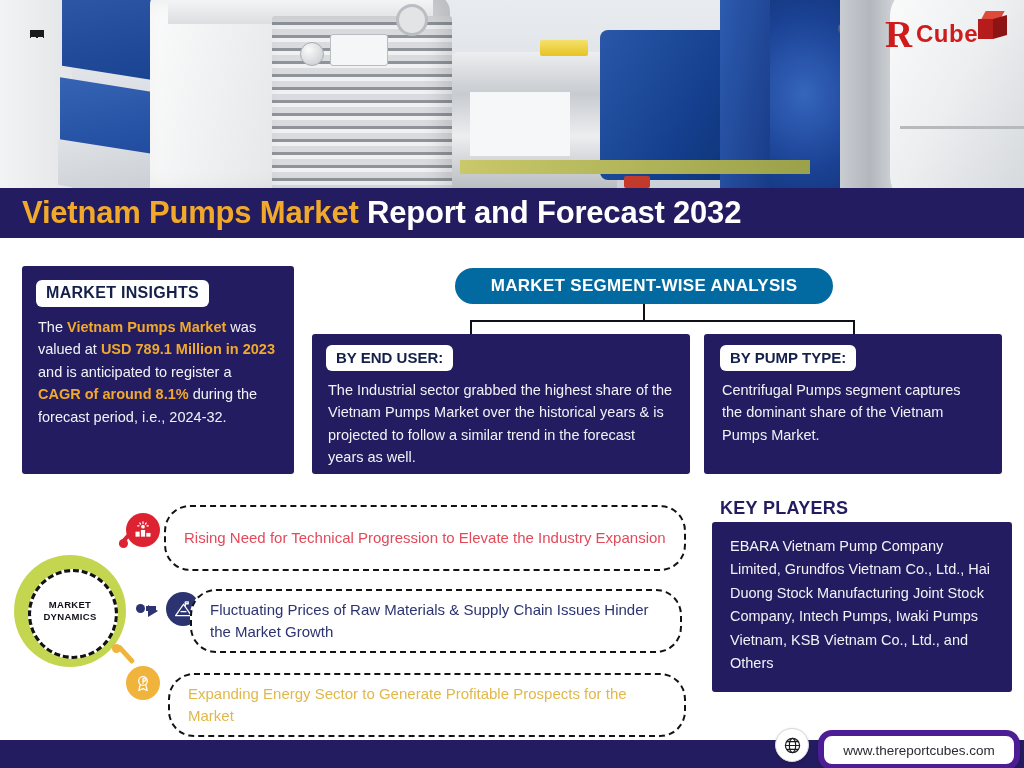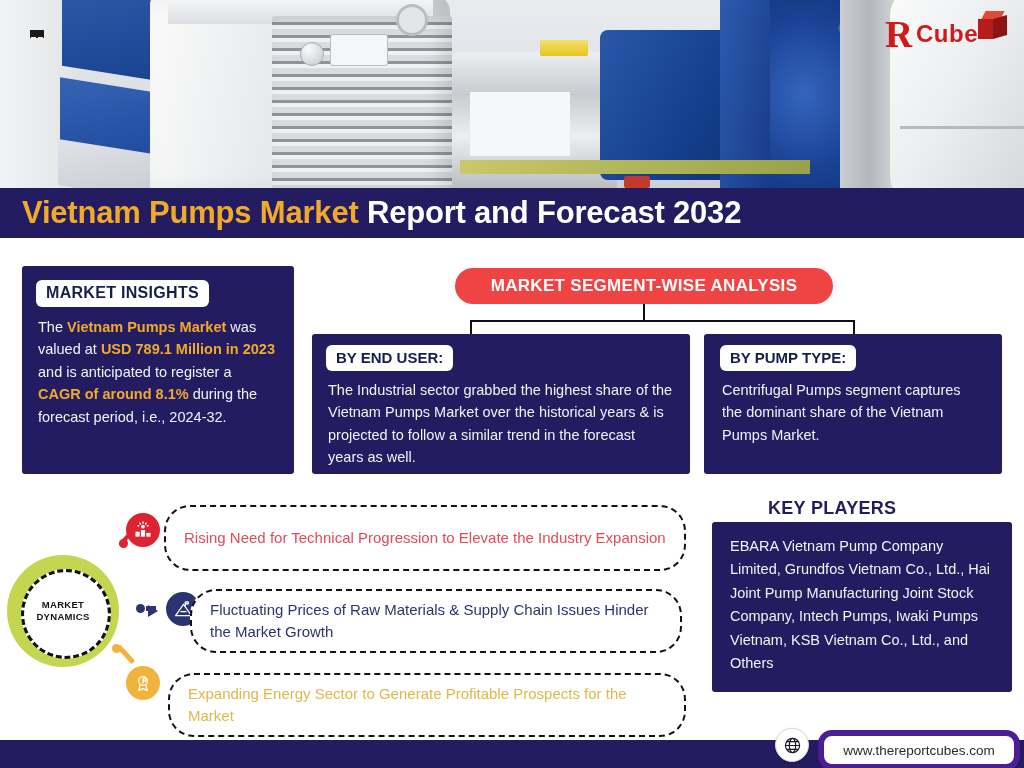--- a/index.html
+++ b/index.html
@@ -176,21 +176,21 @@
 
   
   #insights { left: 22px; top: 266px; width: 272px; height: 208px; }
   #insights .white-pill { font-size: 16px; margin: 14px 0 0 14px; letter-spacing:.3px; }
   #insights .card-body { font-size: 14.5px; margin: 9px 16px 0 16px; }
   .gold { color:#f0a92b; font-weight:700; }
 
   
   #segment-pill {
     position:absolute; left: 455px; top: 268px; width: 378px; height: 36px;
-    background:#ef4444; border-radius: 18px;
+    background:#0369a1; border-radius: 18px;
     display:flex; align-items:center; justify-content:center;
     color:#ffffff; font-size: 17px; font-weight:700; letter-spacing:.3px;
   }
 
   
   .conn { position:absolute; background:#0f0f18; }
   #conn-stem   { left: 643px; top: 304px; width: 2px;  height: 18px; }
   #conn-bar    { left: 470px; top: 320px; width: 385px; height: 2px; }
   #conn-left   { left: 470px; top: 320px; width: 2px;  height: 16px; }
   #conn-right  { left: 853px; top: 320px; width: 2px;  height: 16px; }
@@ -198,21 +198,21 @@
   #by-end-user { left: 312px; top: 334px; width: 378px; height: 140px; }
   #by-end-user .white-pill { font-size: 15px; margin: 11px 0 0 14px; }
   #by-end-user .card-body { font-size: 14.5px; margin: 8px 16px 0 16px; }
 
   #by-pump-type { left: 704px; top: 334px; width: 298px; height: 140px; }
   #by-pump-type .white-pill { font-size: 15px; margin: 11px 0 0 16px; }
   #by-pump-type .card-body { font-size: 14.5px; margin: 8px 18px 0 18px; }
 
   
   #dynamics-circle {
-    position:absolute; left: 7px; top: 555px; width: 112px; height: 112px;
+    position:absolute; left: 14px; top: 555px; width: 112px; height: 112px;
   }
   .ring-outer {
     position:absolute; inset:0; border-radius:50%;
     background:#c4d64f;
   }
   .ring-inner {
     position:absolute; left:14px; top:14px; width:84px; height:84px;
     border-radius:50%; background:#ffffff;
     border: 3px dashed #121212;
   }
@@ -258,21 +258,21 @@
     font-size: 15px;
     line-height: 1.5;
   }
   #dyn-1 { left: 164px; top: 505px; width: 482px; height: 62px; color:#e4495a; }
   #dyn-2 { left: 190px; top: 589px; width: 452px; height: 60px; color:#2b3470; }
   #dyn-3 { left: 168px; top: 673px; width: 478px; height: 60px; color:#e0b84a; }
 
   
   #key-players-title {
     position:absolute; left: 720px; top: 498px;
-    font-size: 18px; font-weight:700; color:#241c60; letter-spacing:.3px;margin-left:48px;
+    font-size: 18px; font-weight:700; color:#241c60; letter-spacing:.3px;
   }
   #key-players { left: 712px; top: 522px; width: 300px; height: 170px; }
   #key-players .card-body { font-size: 14.5px; margin: 13px 18px 0 18px; line-height:1.62; }
 
   
   #footer-bar {
     position:absolute; left:0; top:740px; width:1024px; height:28px;
     background:#241c60;
   }
   #globe-btn {
@@ -407,21 +407,21 @@
       <path d="M8.6 14.2L7 21l5-2.3L17 21l-1.6-6.8"></path>
     </svg>
   </div>
 
   <div class="dyn-box" id="dyn-1">Rising Need for Technical Progression to Elevate the Industry Expansion</div>
   <div class="dyn-box" id="dyn-2">Fluctuating Prices of Raw Materials &amp; Supply Chain Issues Hinder the Market Growth</div>
   <div class="dyn-box" id="dyn-3">Expanding Energy Sector to Generate Profitable Prospects for the Market</div>
 
   <div id="key-players-title">KEY PLAYERS</div>
   <div class="navy-card" id="key-players">
-    <div class="card-body">EBARA Vietnam Pump Company Limited, Grundfos Vietnam Co., Ltd., Hai Joint Pump Manufacturing Joint Stock Company, Intech Pumps, Iwaki Pumps Vietnam, KSB Vietnam Co., Ltd., and Others</div>
+    <div class="card-body">EBARA Vietnam Pump Company Limited, Grundfos Vietnam Co., Ltd., Hai Duong Stock Manufacturing Joint Stock Company, Intech Pumps, Iwaki Pumps Vietnam, KSB Vietnam Co., Ltd., and Others</div>
   </div>
 
   <div id="footer-bar"></div>
   <div id="globe-btn">
     <svg width="19" height="19" viewBox="0 0 24 24" fill="none" stroke="#1a1a22" stroke-width="1.5">
       <circle cx="12" cy="12" r="9"></circle>
       <ellipse cx="12" cy="12" rx="4" ry="9"></ellipse>
       <path d="M3 12h18M4.5 7h15M4.5 17h15"></path>
     </svg>
   </div>

